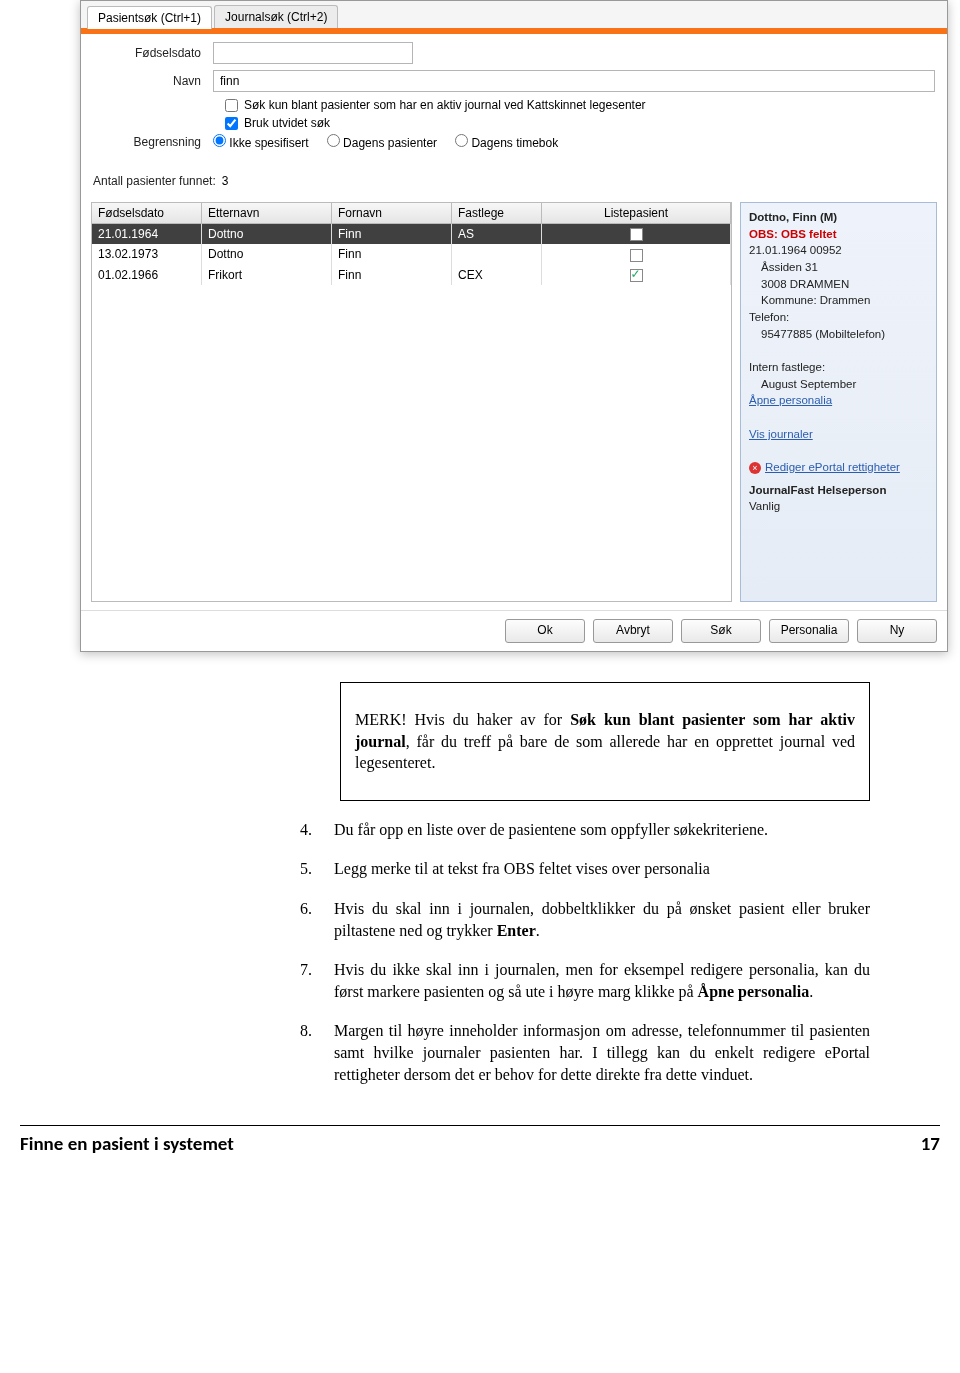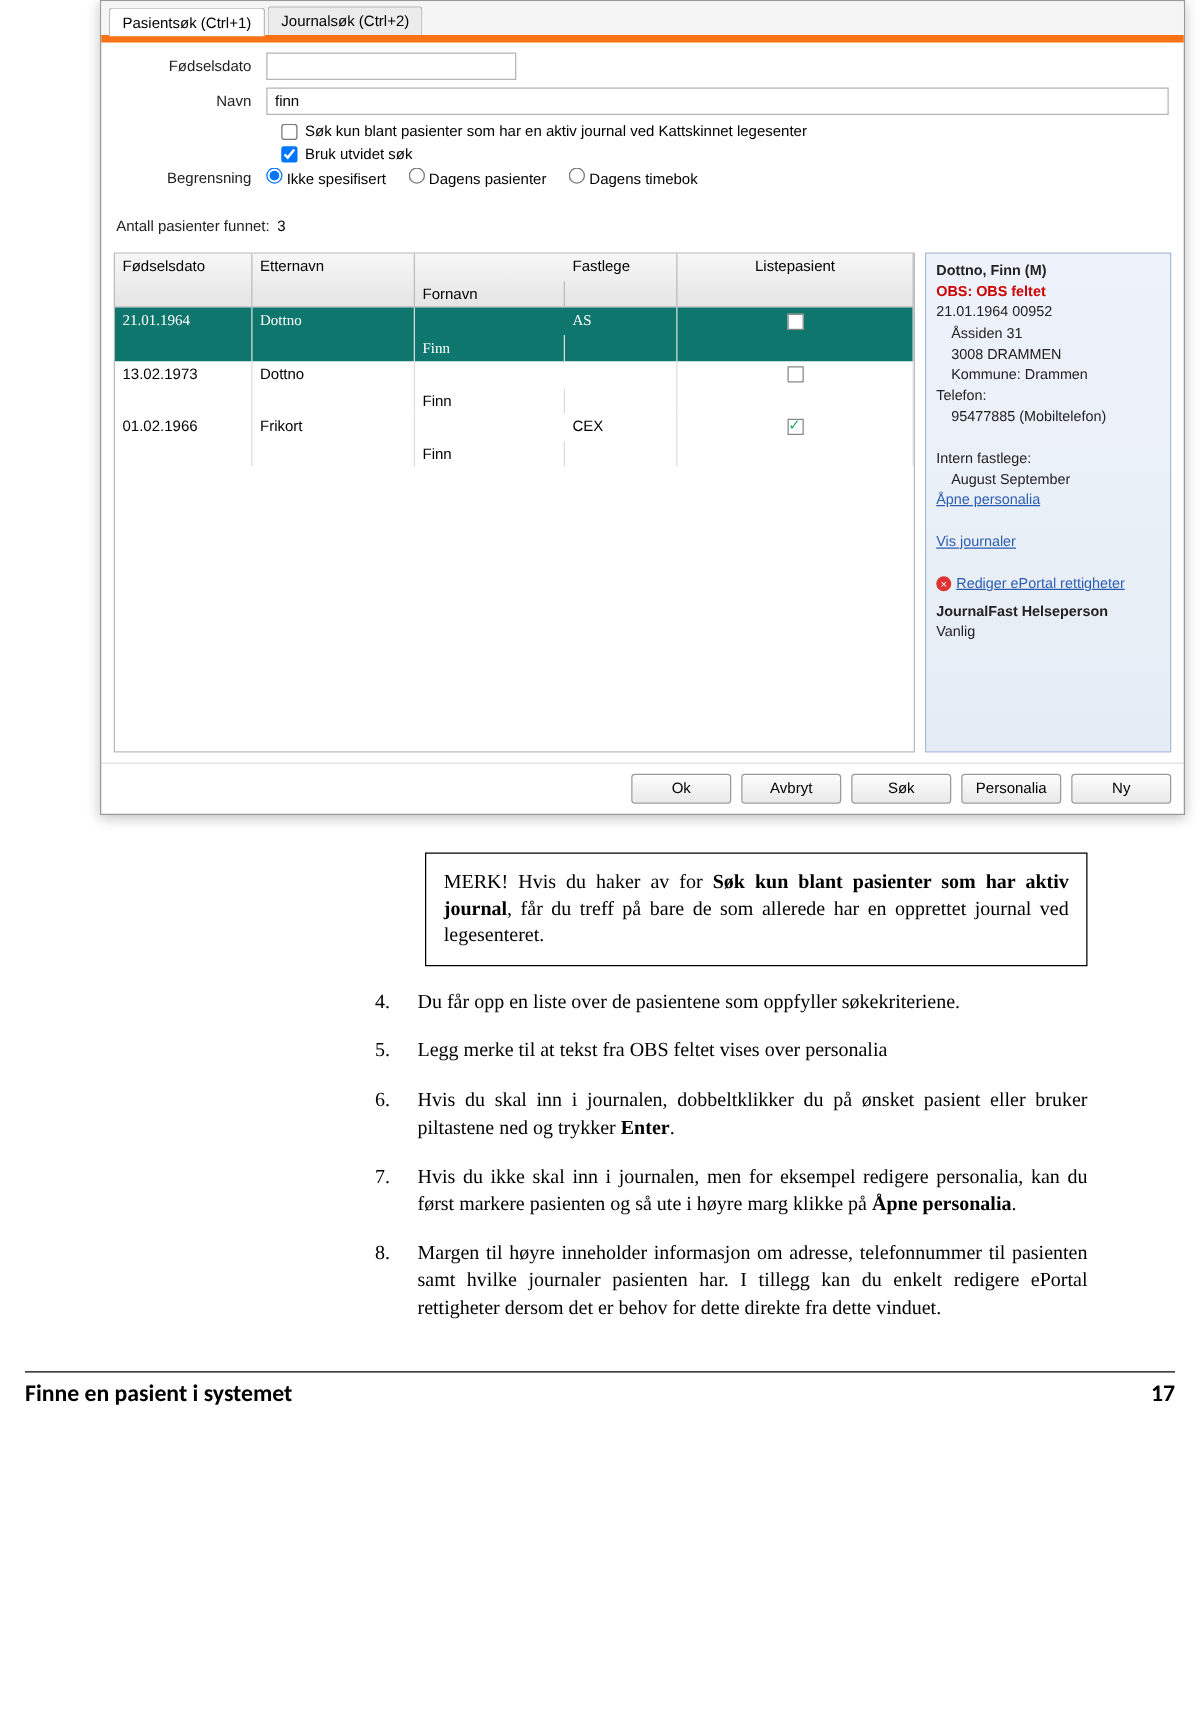--- a/index.html
+++ b/index.html
@@ -73,22 +73,22 @@
   .split { display:flex; gap:8px; padding:0 10px 8px 10px; }
   .tablewrap { flex:1; border:1px solid #bbb; background:#fff; }
   .thead, .trow { display:flex; }
   .thead {
     background:linear-gradient(#f7f7f7,#e5e5e5);
     border-bottom:1px solid #bbb;
     font-weight:500;
   }
   .tcell { padding:3px 6px; border-right:1px solid #ddd; }
   .thead .tcell { border-right:1px solid #bbb; }
-  .c1{width:110px;} .c2{width:130px;} .c3{width:120px;margin-top:22px;} .c4{width:90px;} .c5{flex:1; text-align:center;}
-  .trow.selected { background:#0f766e; color:#fff;font-family:Liberation Serif, serif; }
+  .c1{width:110px;} .c2{width:130px;} .c3{width:120px;} .c4{width:90px;} .c5{flex:1; text-align:center;}
+  .trow.selected { background:#404040; color:#fff; }
   .chkcell { display:inline-block; width:13px; height:13px; border:1px solid #888; background:#fff; vertical-align:middle; position:relative;}
   .chkcell.checked::after { content:"✓"; position:absolute; top:-3px; left:0; font-size:12px; color:#2a6; }
   .detailpane {
     width:197px;
     border:1px solid #a8bcd8;
     background:linear-gradient(#eef3fb,#e6ecf5);
     padding:6px 8px;
     font-size:11.5px;
     line-height:1.45;
     color:#222;
@@ -112,21 +112,21 @@
   .doc-body {
     font-family: "Times New Roman", Times, serif;
     font-size: 16px;
     line-height: 1.35;
     color:#000;
     padding: 0 90px 0 90px;
     margin-top: 30px;
   }
   .merk-box {
     border:1.5px solid #000;
-    padding:12px 14px;
+    padding:26px 14px;
     margin: 0 0 18px 250px;
     text-align:justify;
     font-size:16px;
   }
   ol.steps { list-style:none; padding:0; margin:0 0 0 210px; }
   ol.steps li {
     display:flex;
     margin-bottom:18px;
     text-align:justify;
   }

